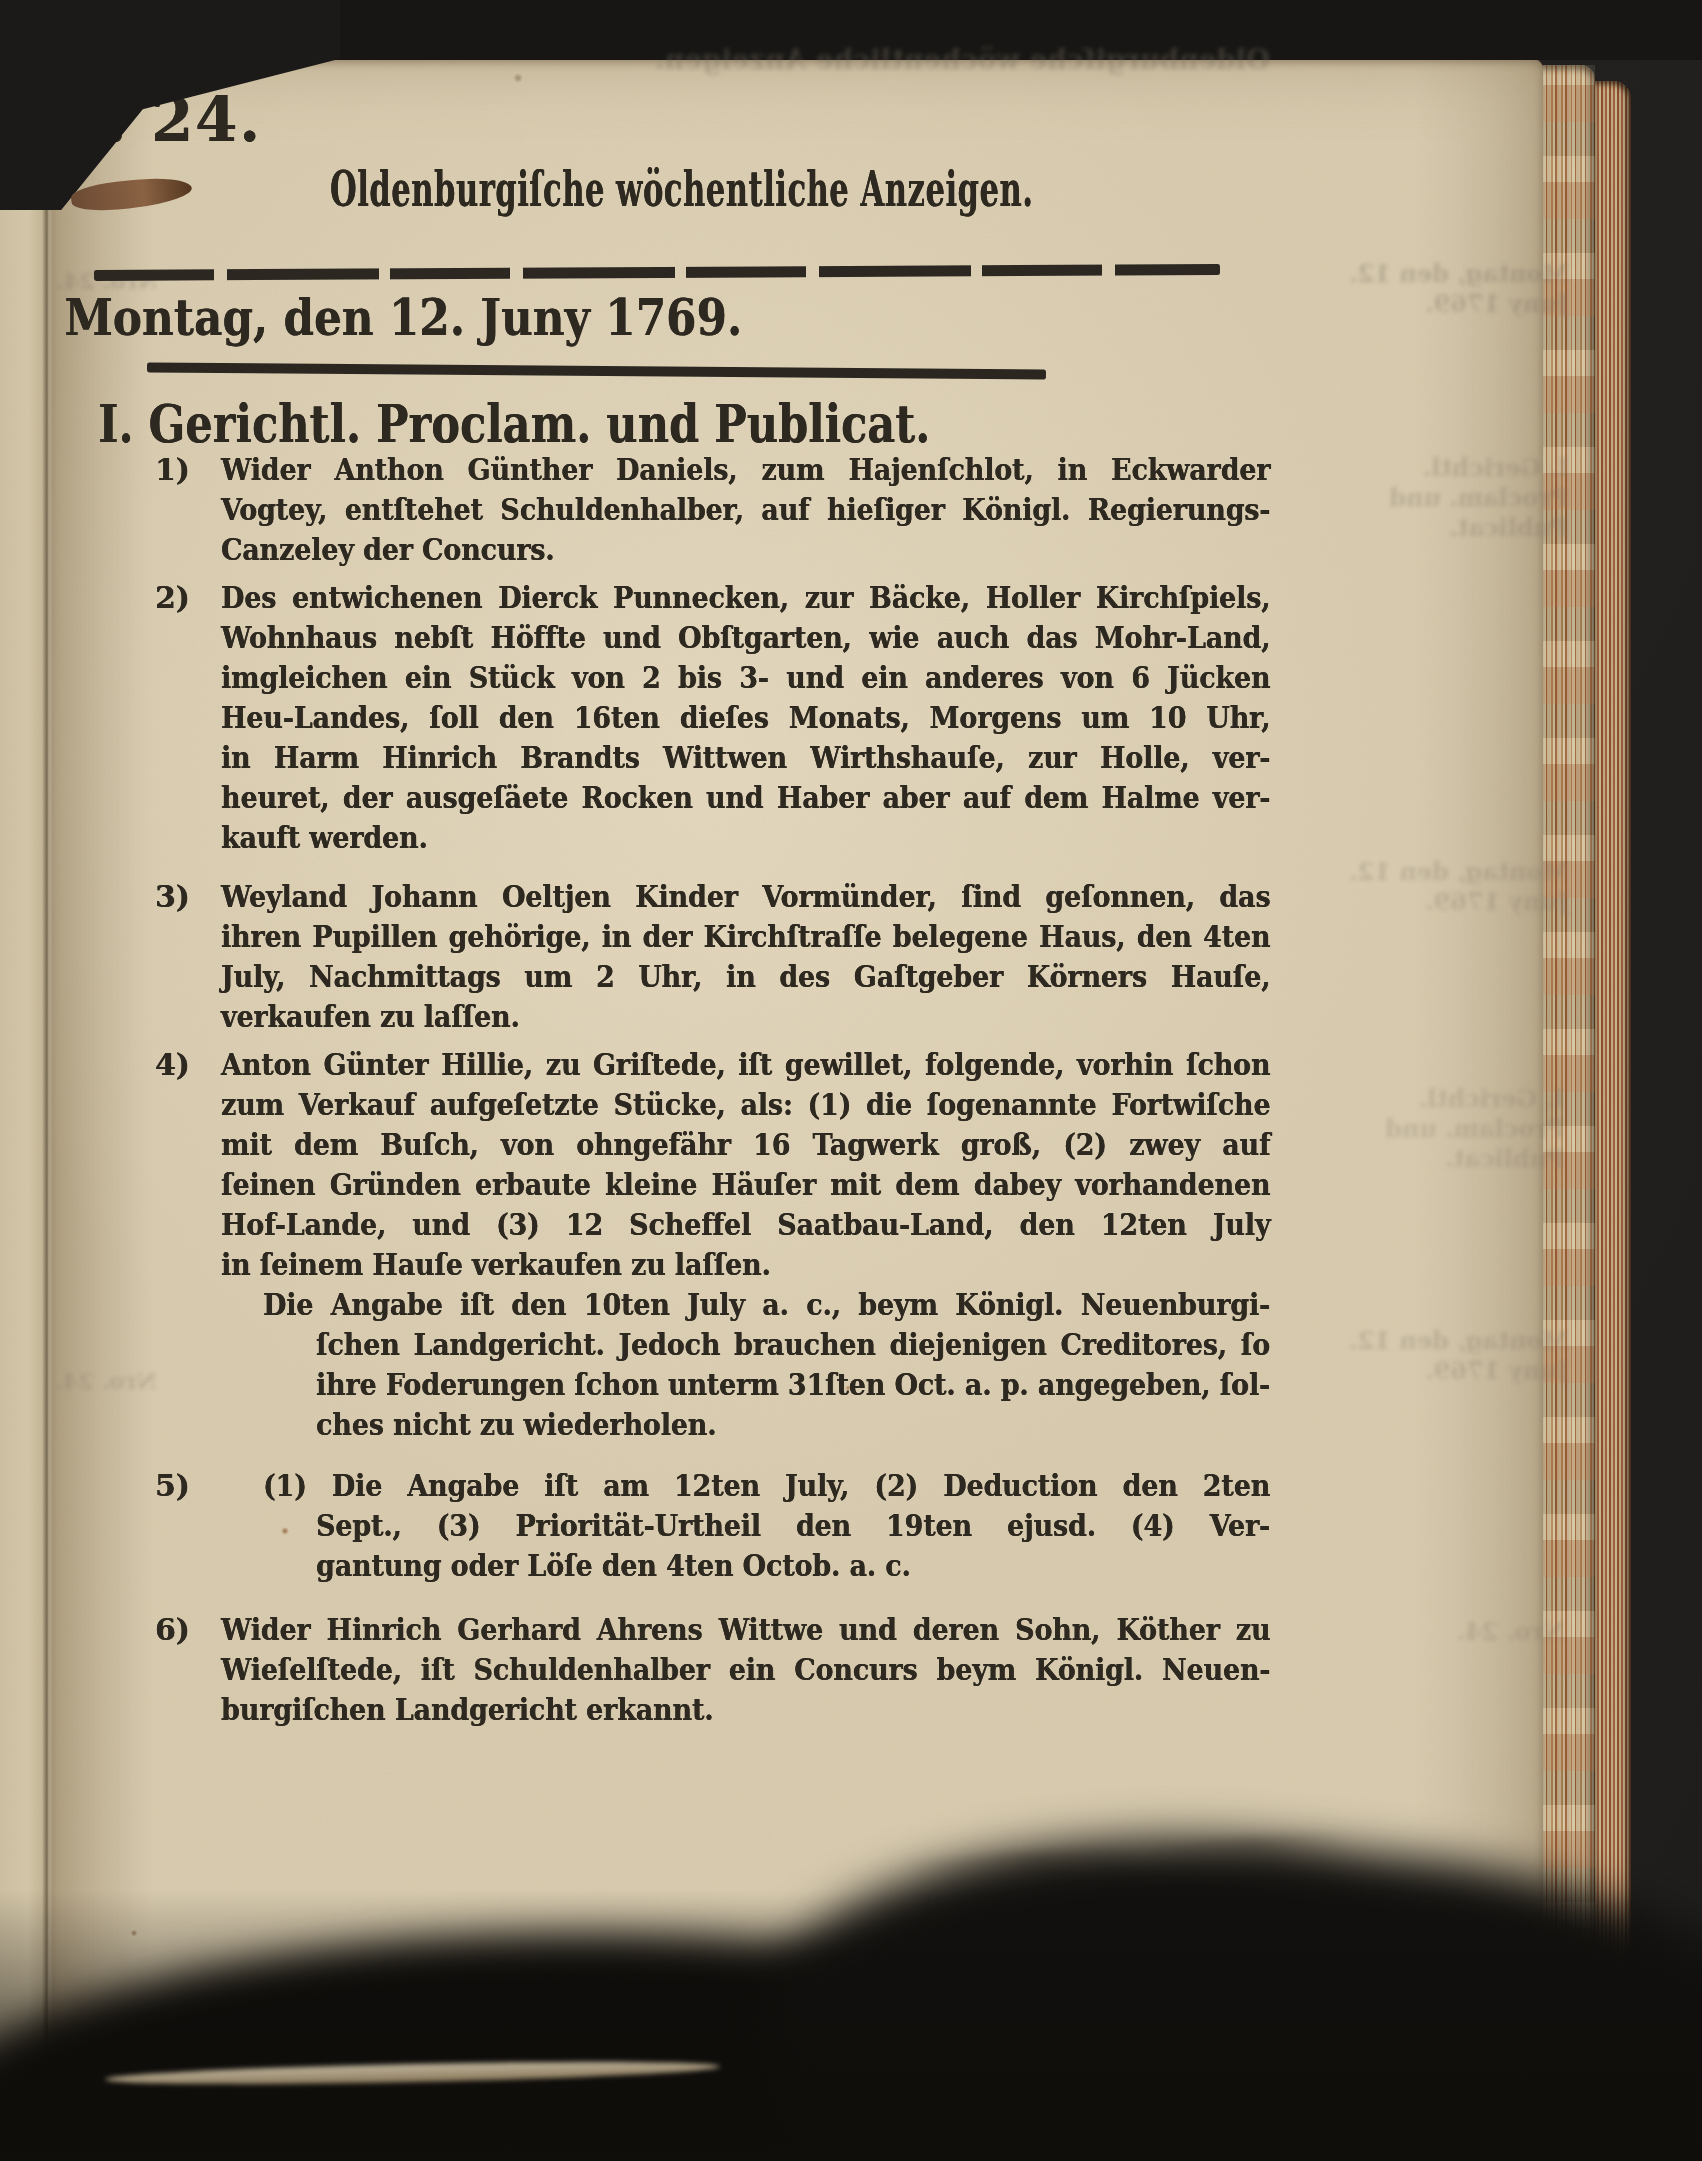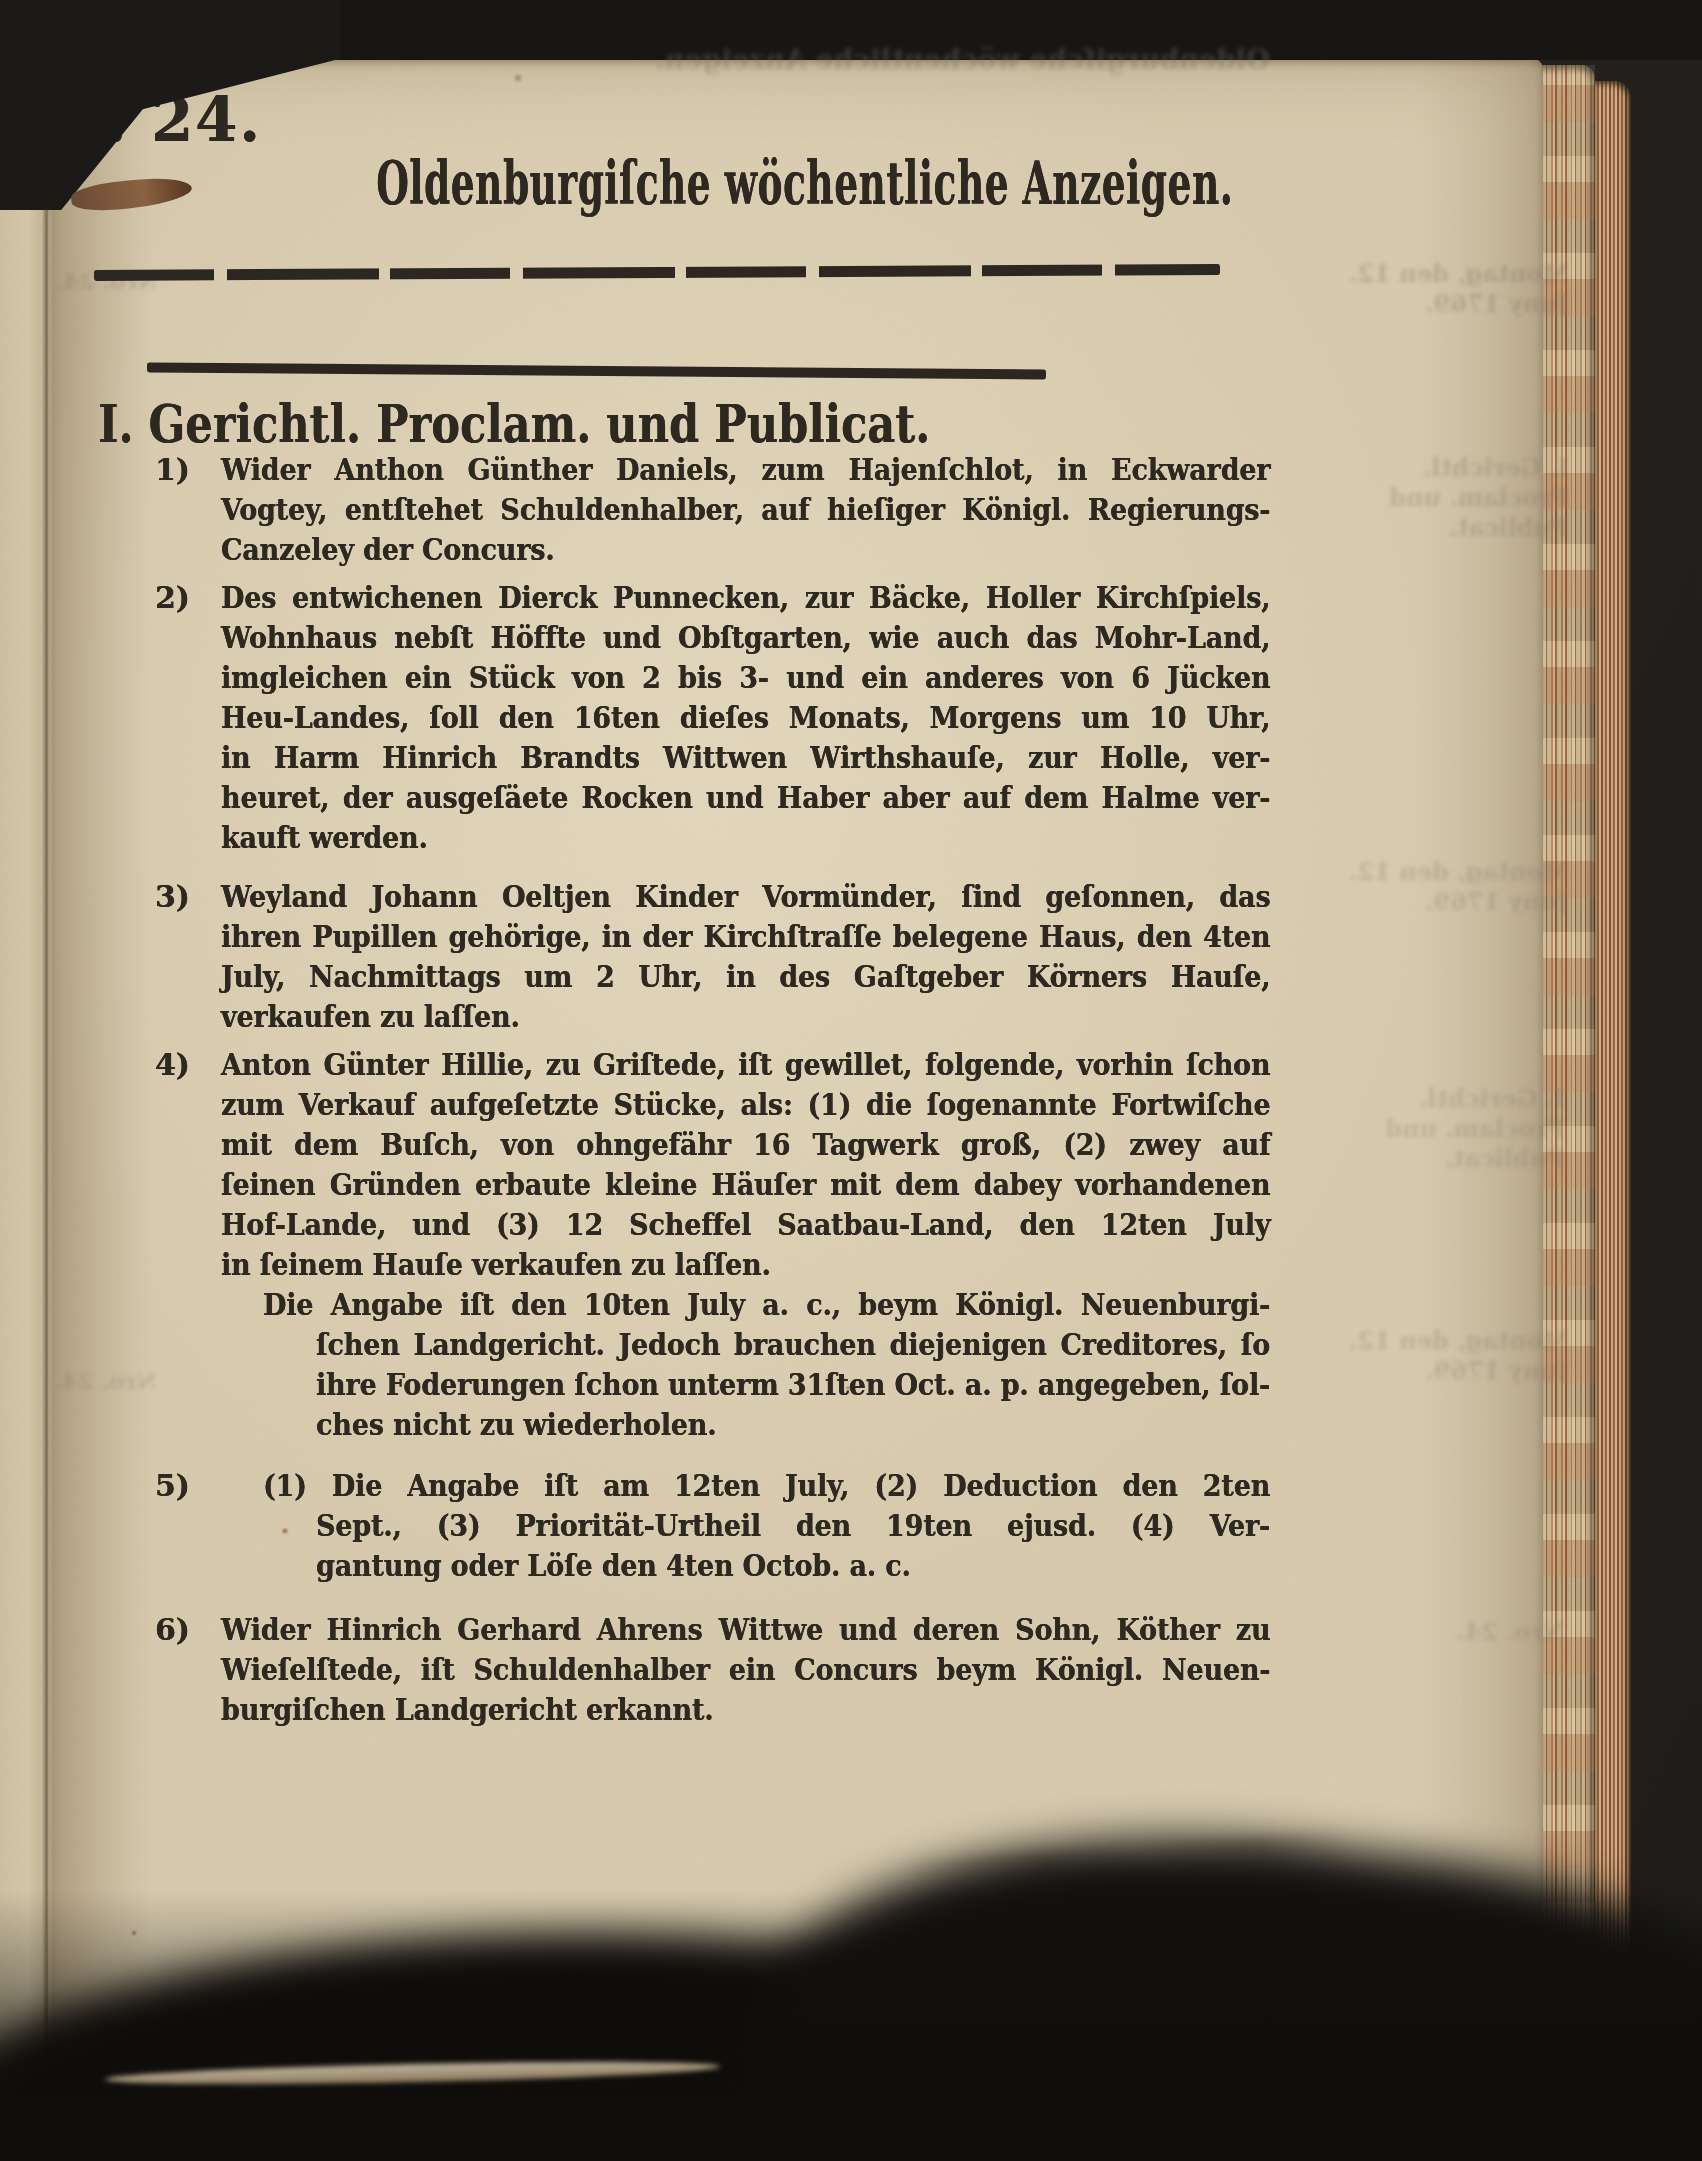--- a/index.html
+++ b/index.html
@@ -71,21 +71,21 @@
   .ghost { position:absolute; z-index:4; transform:scaleX(-1); filter:blur(1.9px);
     color:#7b7163; font-weight:700; line-height:1.25; overflow:hidden; pointer-events:none; }
 
   
   .print { color:#2e2920; font-weight:700;
     text-shadow:0 0 0.6px rgba(40,34,26,.9), 0.4px 0.3px 0 rgba(40,34,26,.35); }
   .hdr { position:absolute; left:155px; width:1116px; z-index:5; white-space:nowrap; }
   .hdr .t { display:inline-block; position:relative; }
   .issue    { top:84px; font-size:61px; }
   .issue .t { left:-182px; letter-spacing:1.6px; }
-  .masthead { top:148px; font-size:60px; }
+  .masthead { top:160px; font-size:49px; }
   .masthead .t { left:-36px; transform:scaleX(.625); letter-spacing:0.8px; }
   .dateline { top:288px; font-size:50px; }
   .dateline .t { left:-139px; transform:scaleX(.875); }
   .section  { top:393px; font-size:52px; }
   .section .t { left:-142px; transform:scaleX(.83); }
 
   .divider { position:absolute; z-index:5; border-radius:2.4px; }
   .div-dashed { left:94px; top:267px; width:1126px; height:10.5px; transform:rotate(-.3deg);
     background:repeating-linear-gradient(90deg,#2c2720 0 120px, rgba(44,39,32,0) 120px 133px, #2c2720 133px 285px, rgba(44,39,32,0) 285px 296px); }
   .div-solid { left:147px; top:366px; width:899px; height:9.7px; background:#2b2620; transform:rotate(.45deg); }
@@ -130,20 +130,23 @@
   <div class="ghost" style="left:53px; top:267px; width:105px; font-size:22.6px; opacity:.30;">Nro. 24.</div>
   <div class="ghost" style="left:52px; top:1367px; width:105px; font-size:22.6px; opacity:.26;">Nro. 24.</div>
 
   <div class="hdr issue print">
     <span class="t">Nro. 24.</span>
   </div>
   <div class="hdr masthead print">
     <span class="t">Oldenburgiſche wöchentliche Anzeigen.</span>
   </div>
   <div class="divider div-dashed"></div>
+  <div class="hdr dateline print">
+    <span class="t">Montag, den 12. Juny 1769.</span>
+  </div>
   <div class="divider div-solid"></div>
   <div class="hdr section print">
     <span class="t">I. Gerichtl. Proclam. und Publicat.</span>
   </div>
 
   <div class="notices print" id="notices">
       <div class="notice">
         <span class="num">1)</span>
         <div class="para main">
           <div class="line first">Wider Anthon Günther Daniels, zum Hajenſchlot, in Eckwarder</div>

